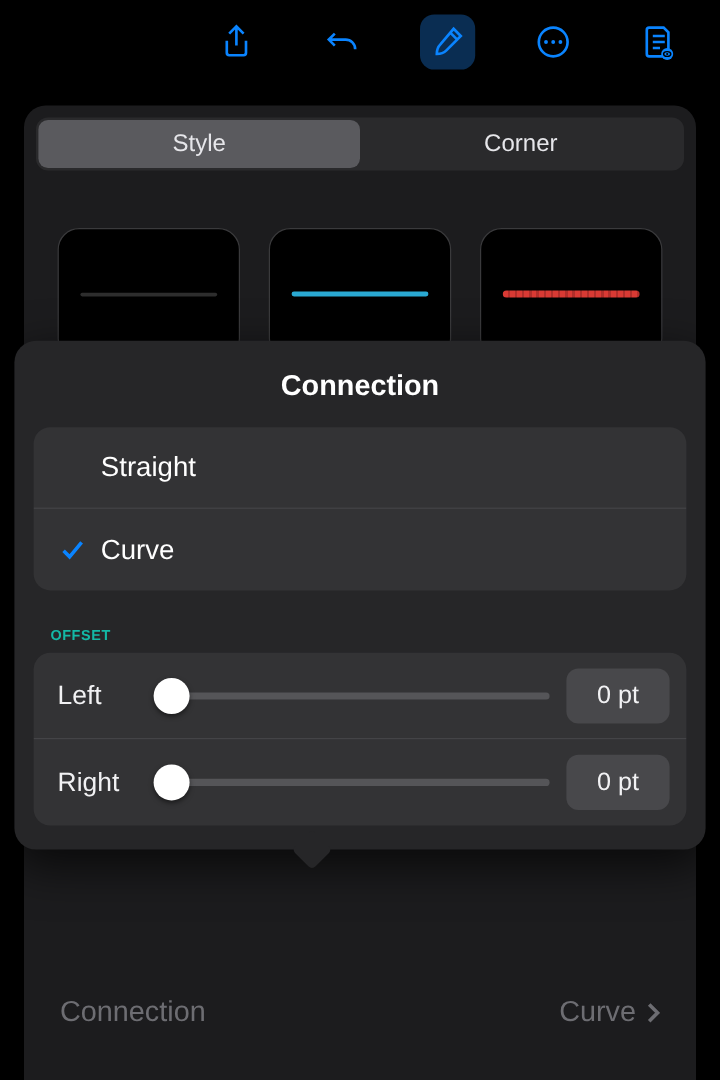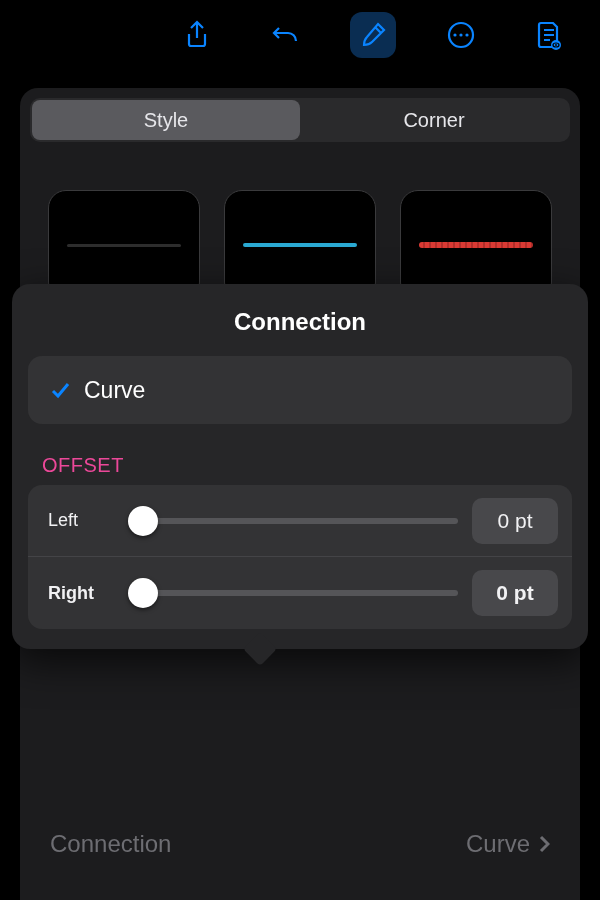--- a/index.html
+++ b/index.html
@@ -128,42 +128,43 @@
     }
     .opt:last-child { border-bottom: none; }
     .opt .check {
       width: 40px;
       display: flex; align-items: center; justify-content: center;
     }
     .opt .check svg { stroke: #0a84ff; stroke-width: 3; fill: none; }
     .opt .lbl { flex: 1; padding-left: 4px; }
 
     .section-label {
-      font-size: 20px;
-      color: #ec4899;
+      font-size: 12px;
+      color: #14b8a6;
       letter-spacing: 0.5px;
       padding: 30px 30px 8px;
+      font-weight: bold;
     }
 
     .offset-group {
       margin: 0 16px 18px;
       background: #333335;
       border-radius: 14px;
       overflow: hidden;
     }
     .off-row {
       display: flex;
       align-items: center;
       height: 72px;
       padding: 0 14px 0 20px;
       border-bottom: 1px solid #444447;
       gap: 14px;
     }
-    .off-row:last-child { border-bottom: none; font-weight: bold; }
-    .off-row .olabel { width: 68px; font-size: 18px; color: #f1f1f3; }
+    .off-row:last-child { border-bottom: none; }
+    .off-row .olabel { width: 68px; font-size: 22px; color: #f1f1f3; }
     .off-row .track {
       flex: 1; height: 6px; background: #555558; border-radius: 3px;
       position: relative;
     }
     .off-row .thumb-dot {
       position: absolute; left: 0; top: 50%; transform: translate(-2px,-50%);
       width: 30px; height: 30px; background: #fff; border-radius: 50%;
       box-shadow: 0 2px 4px rgba(0,0,0,0.5);
     }
     .off-row .valbox {
@@ -251,20 +252,24 @@
         </svg>
     </span>
   </div>
 </div>
 
 <div class="sheet">
   <div class="sheet-title">Connection</div>
 
   <div class="option-list">
     <div class="opt">
+      <span class="check"></span>
+      <span class="lbl">Straight</span>
+    </div>
+    <div class="opt">
       <span class="check">
         <svg width="22" height="22" viewBox="0 0 22 22">
             <path d="M4 12l5 5L19 5"></path>
           </svg>
       </span>
       <span class="lbl">Curve</span>
     </div>
   </div>
 
   <div class="section-label">OFFSET</div>

